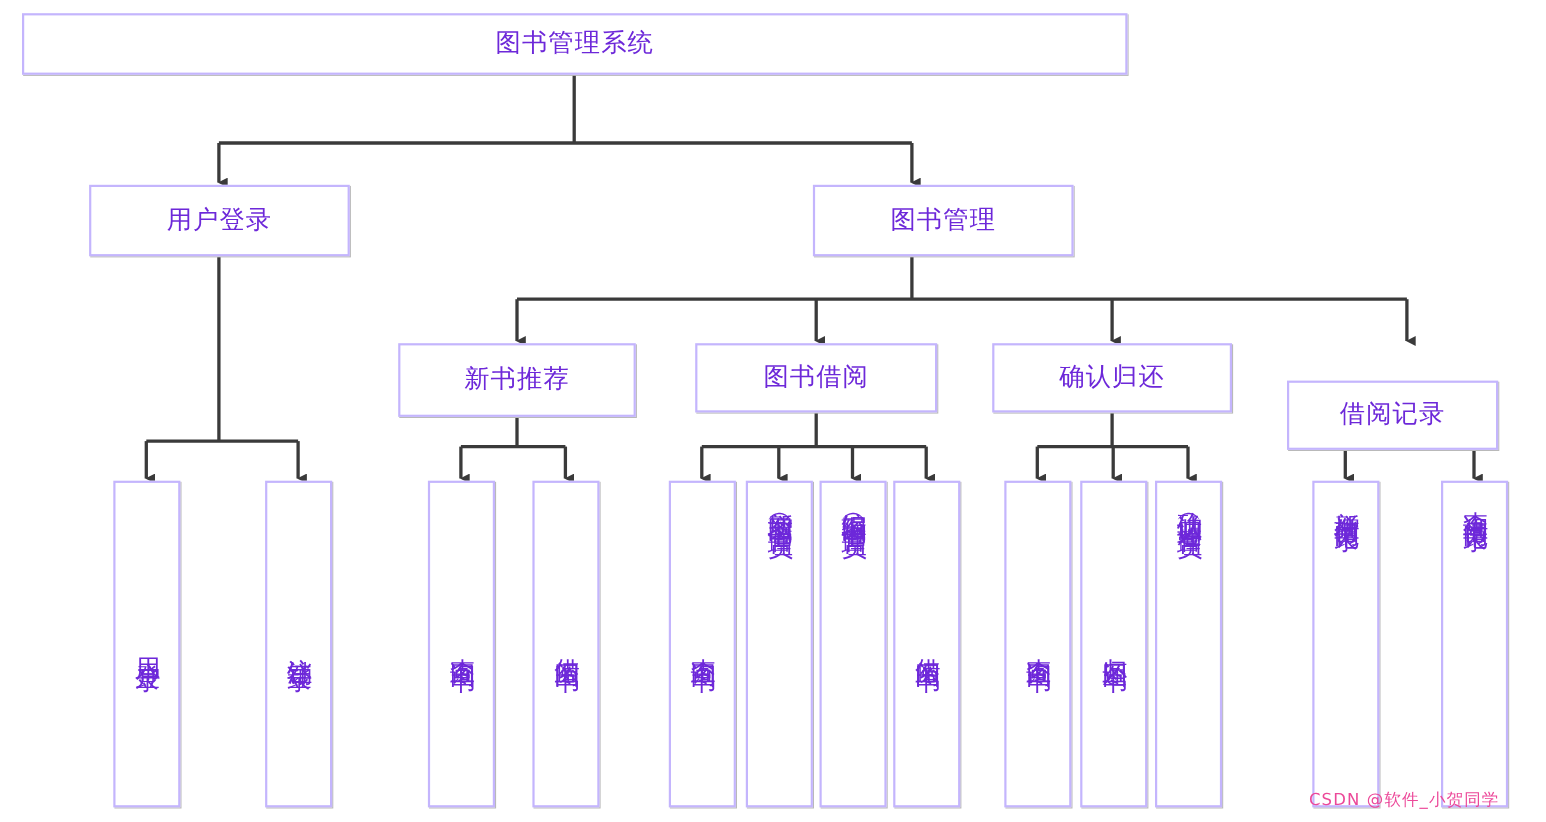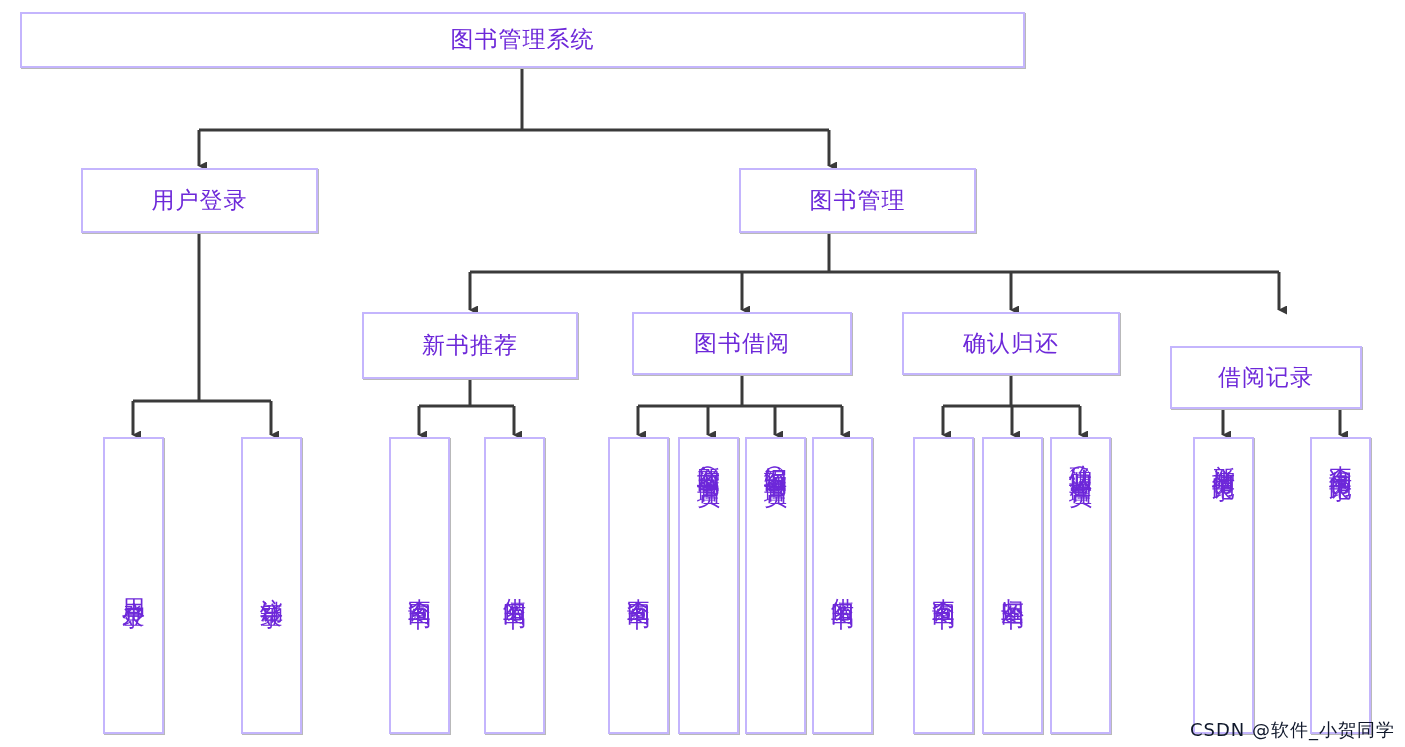--- a/index.html
+++ b/index.html
@@ -56,22 +56,22 @@
     letter-spacing: 3px;
     white-space: nowrap;
     display: block;
     margin: 0 auto;
   }
   .node.vert.centered {
     align-items: center;
   }
   .watermark {
     position: absolute;
-    font-size: 18px;
-    color: #0f172a;
+    font-size: 15px;
+    color: #ec4899;
     letter-spacing: 1px;
     white-space: nowrap;
     user-select: none;
   }
 </style>
 </head>
 <body>
 
 <div id="canvas">
 

